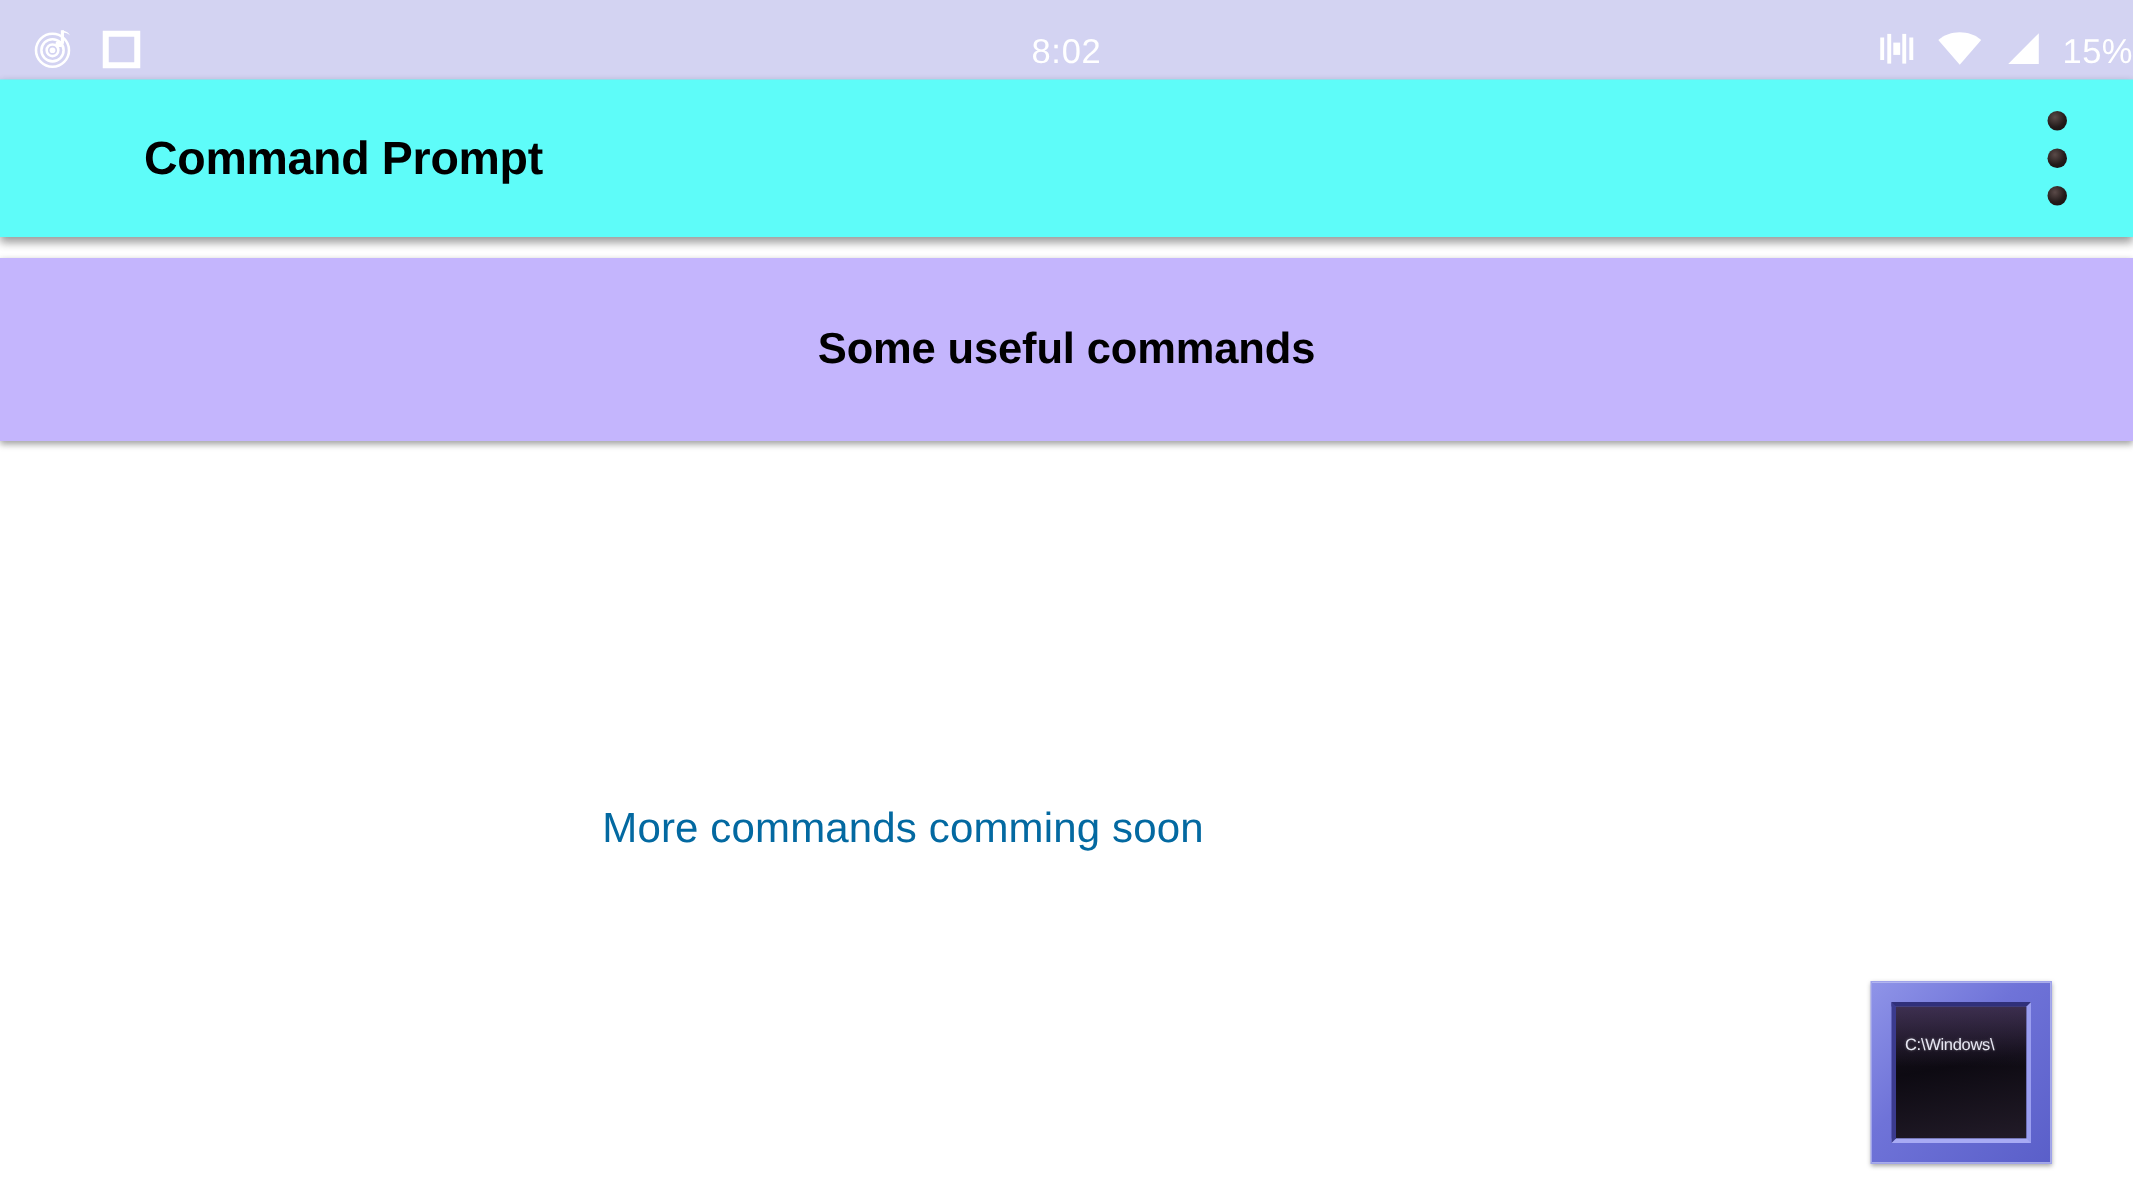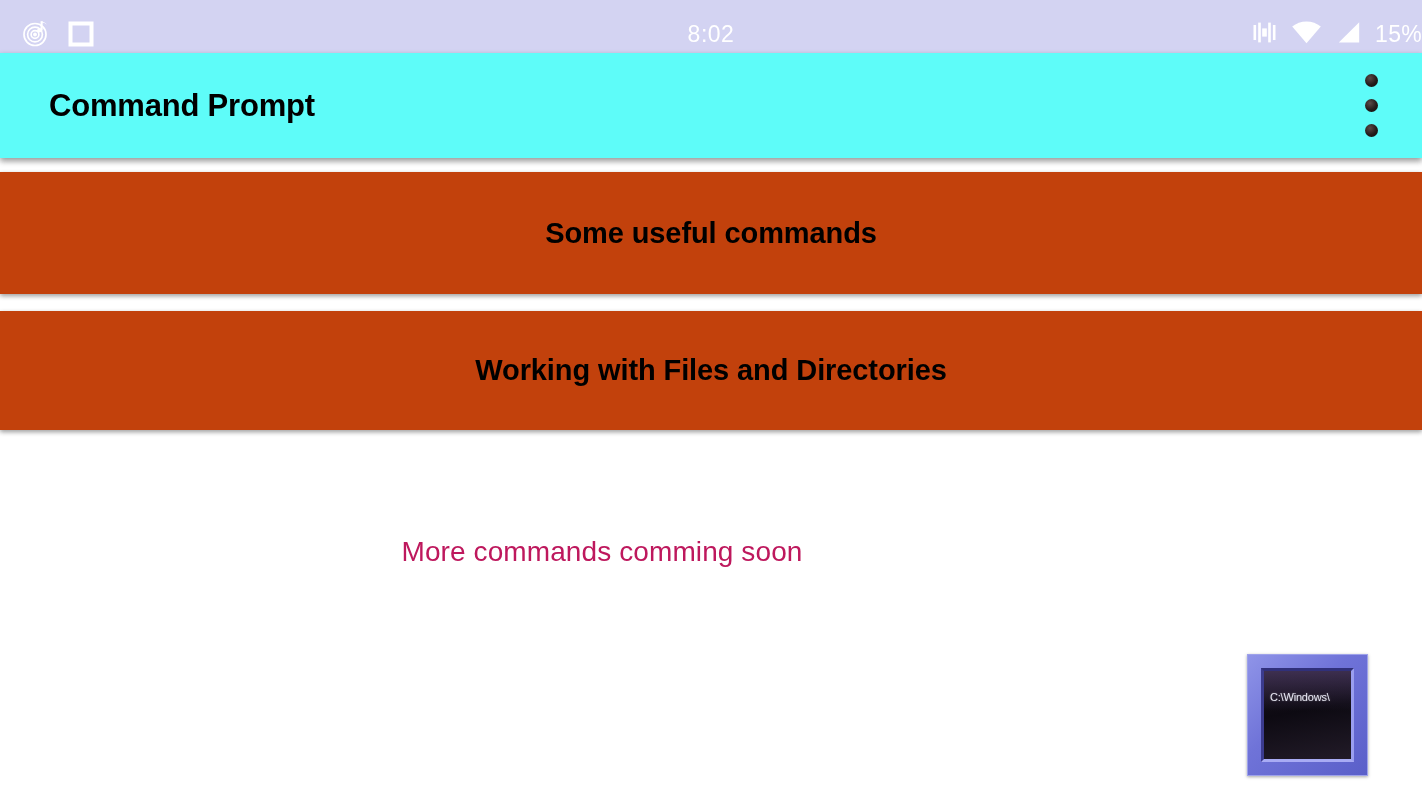--- a/index.html
+++ b/index.html
@@ -47,21 +47,21 @@
   
   #app-bar {
     position:absolute; left:0; top:53px;
     width:1422px; height:105px;
     background:#5efcf9;
     display:flex; align-items:center;
     box-shadow:0 3px 6px rgba(0,0,0,.26), 0 3px 6px rgba(0,0,0,.20);
     z-index:5;
   }
   #app-bar-title {
-    margin-left:49px;
+    margin-left:96px;
     font-size:31px; font-weight:bold;
     color:#000000;
     letter-spacing:-.2px;
   }
   #overflow-menu {
     position:absolute; right:44px; top:0;
     height:105px;
     display:flex; flex-direction:column;
     align-items:center; justify-content:center;
     gap:12px;
@@ -70,38 +70,38 @@
   .dot {
     width:13px; height:13px;
     border-radius:50%;
     background:radial-gradient(circle at 38% 32%, #5a4a48 0%, #241c1b 55%, #120d0d 100%);
   }
 
   
   .card {
     position:absolute; left:0;
     width:1422px;
-    background:#c2410c;
+    background:#c4b5fd;
     display:flex; align-items:center; justify-content:center;
     box-shadow:0 2px 5px rgba(0,0,0,.24), 0 2px 4px rgba(0,0,0,.18);
     cursor:pointer;
   }
   #card-useful-commands { top:172px; height:122px; }
   #card-files-directories { top:311px; height:119px; }
   .card-label {
     font-size:29px; font-weight:bold;
     color:#000000;
     letter-spacing:-.1px;
   }
 
   
   #coming-soon {
     position:absolute; left:0; top:536px;
     width:1204px; text-align:center;
-    font-size:28px; color:#be185d;
+    font-size:28px; color:#0369a1;
     letter-spacing:.1px;
   }
 
   
   #cmd-icon {
     position:absolute; left:1247px; top:654px;
     width:121px; height:122px;
     background:linear-gradient(135deg,#8f94e8 0%,#6f73d8 42%,#5a5fc9 100%);
     border:1px solid #9ea2ea;
     padding:13px;
@@ -195,23 +195,20 @@
       <span class="dot"></span>
       <span class="dot"></span>
       <span class="dot"></span>
     </div>
   </div>
 
   <div class="card" id="card-useful-commands">
     <span class="card-label">Some useful commands</span>
   </div>
 
-  <div class="card" id="card-files-directories">
-    <span class="card-label">Working with Files and Directories</span>
-  </div>
 
   <div id="coming-soon">More commands comming soon</div>
 
   <div id="cmd-icon">
     <div id="cmd-icon-screen">
       <div id="cmd-icon-glow"></div>
       <div id="cmd-icon-text">C:\Windows\</div>
     </div>
   </div>
 

